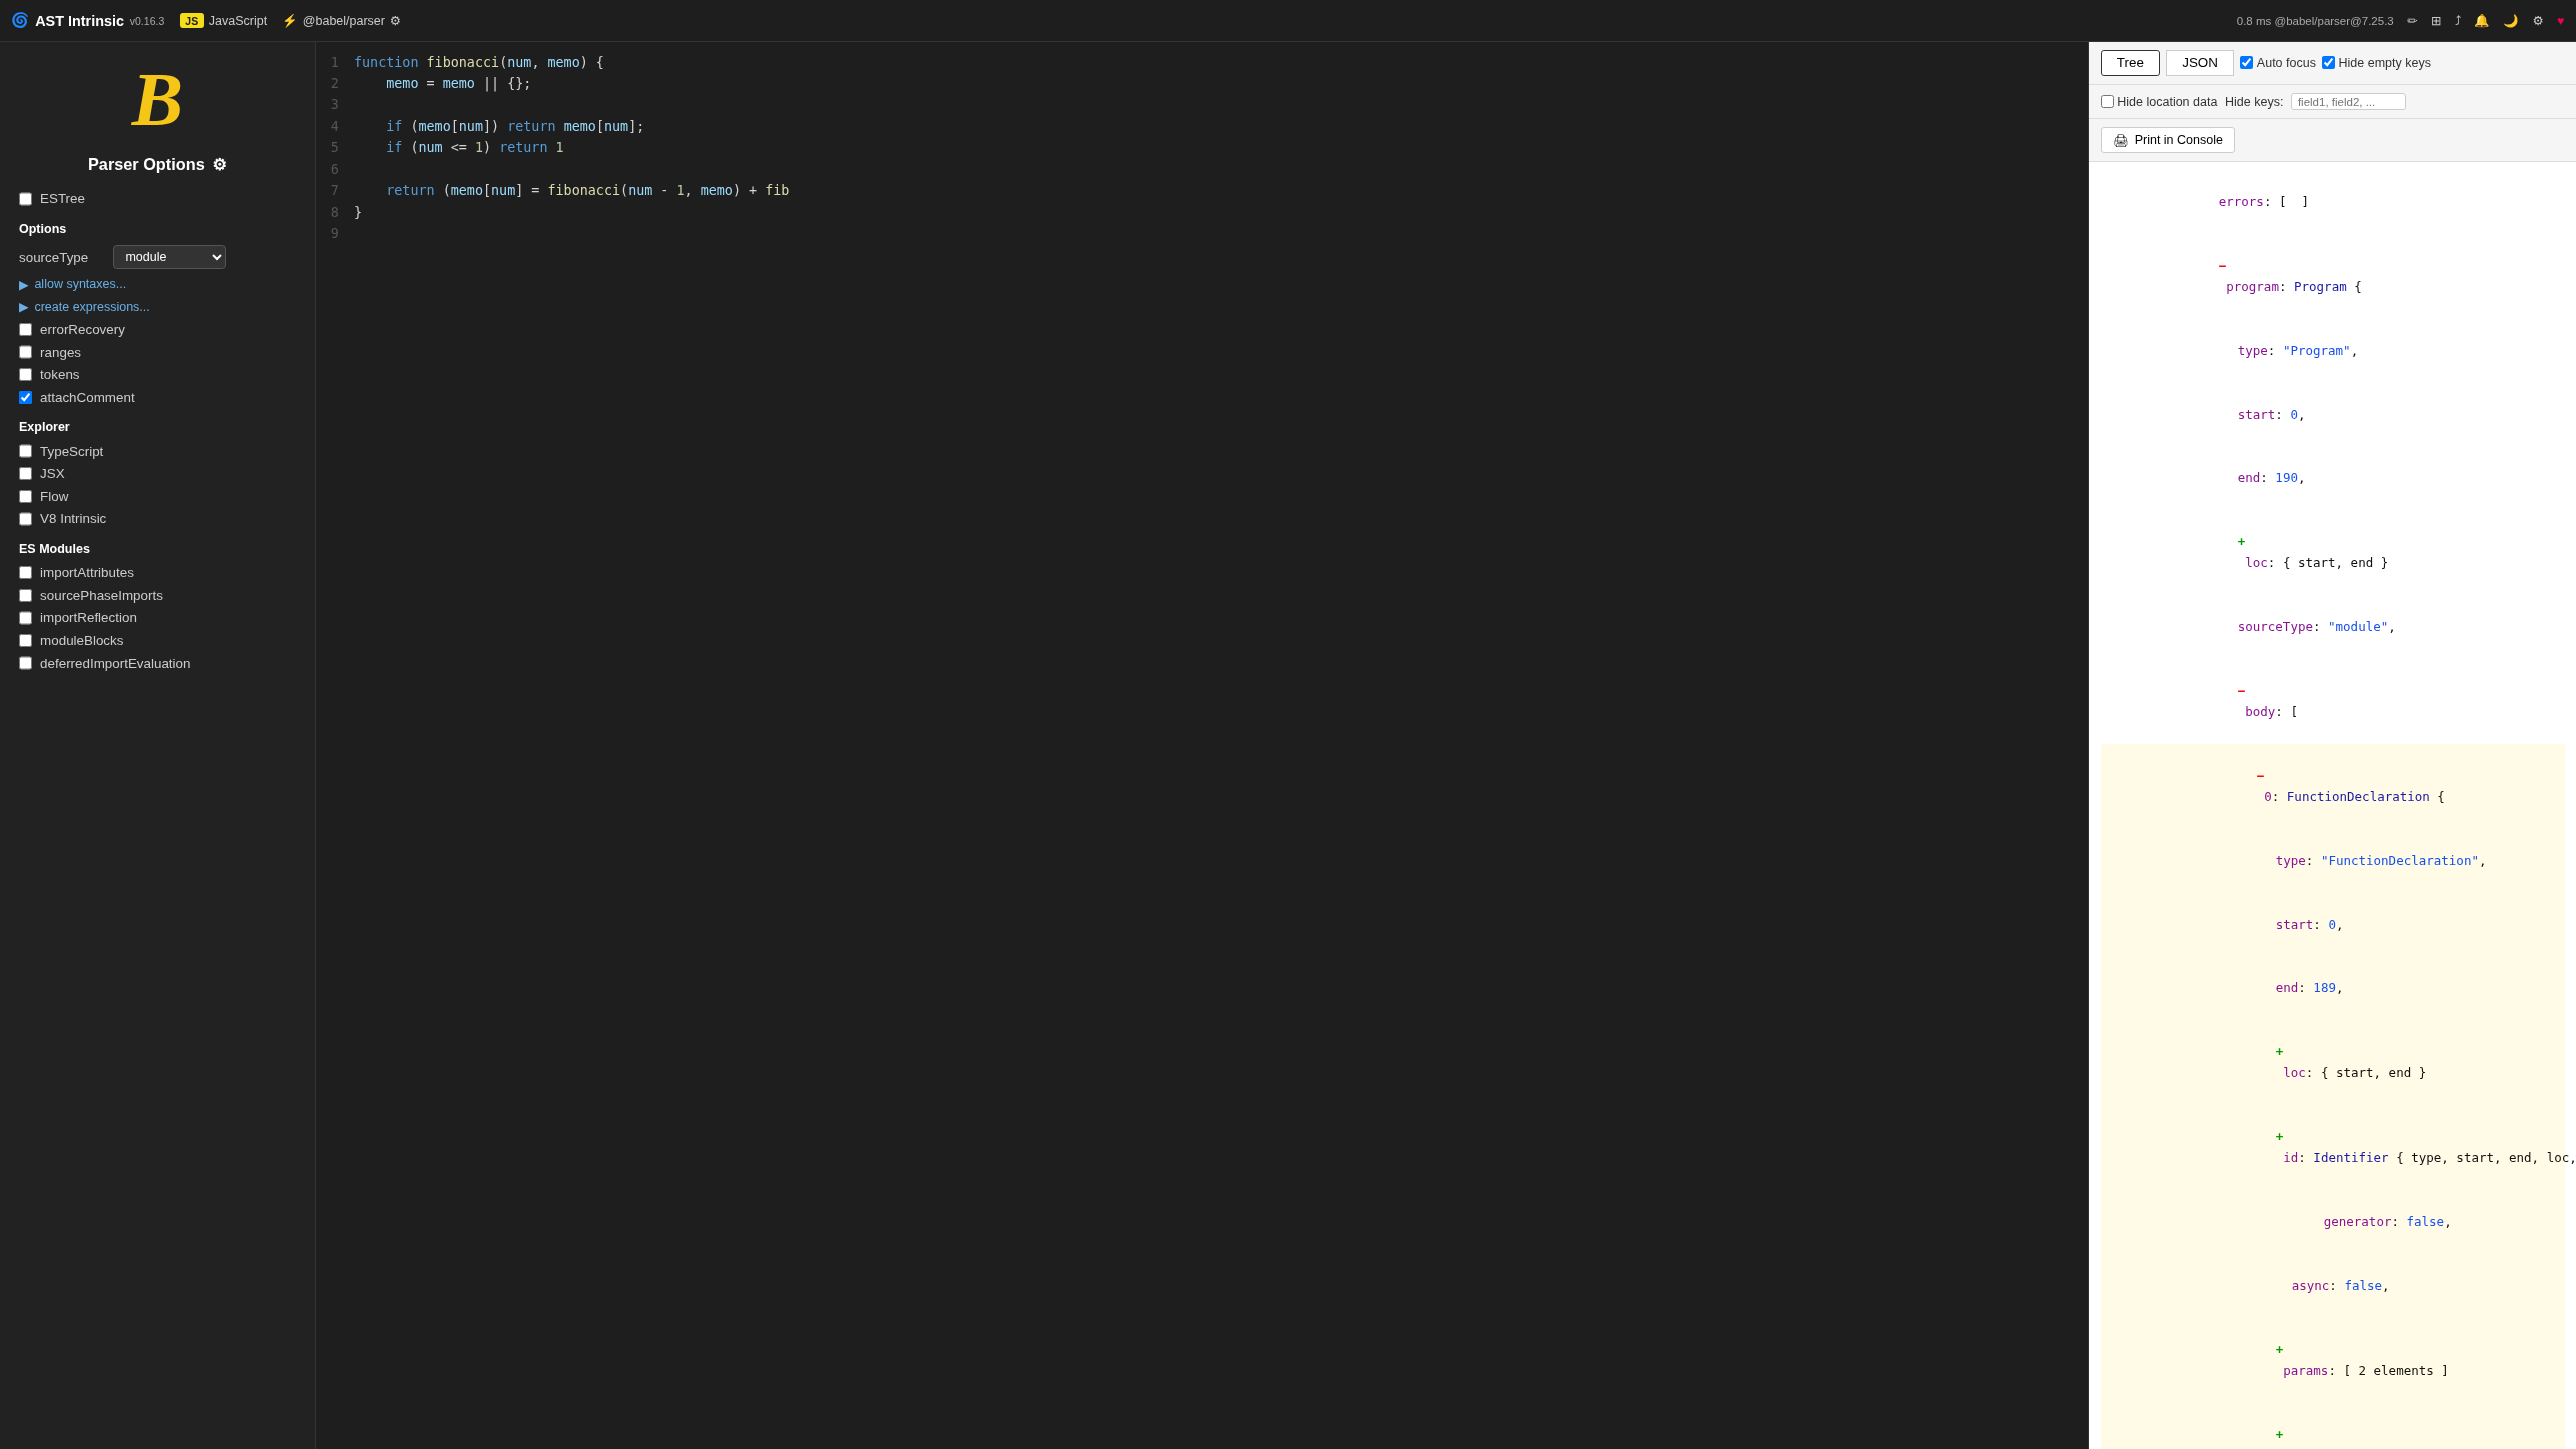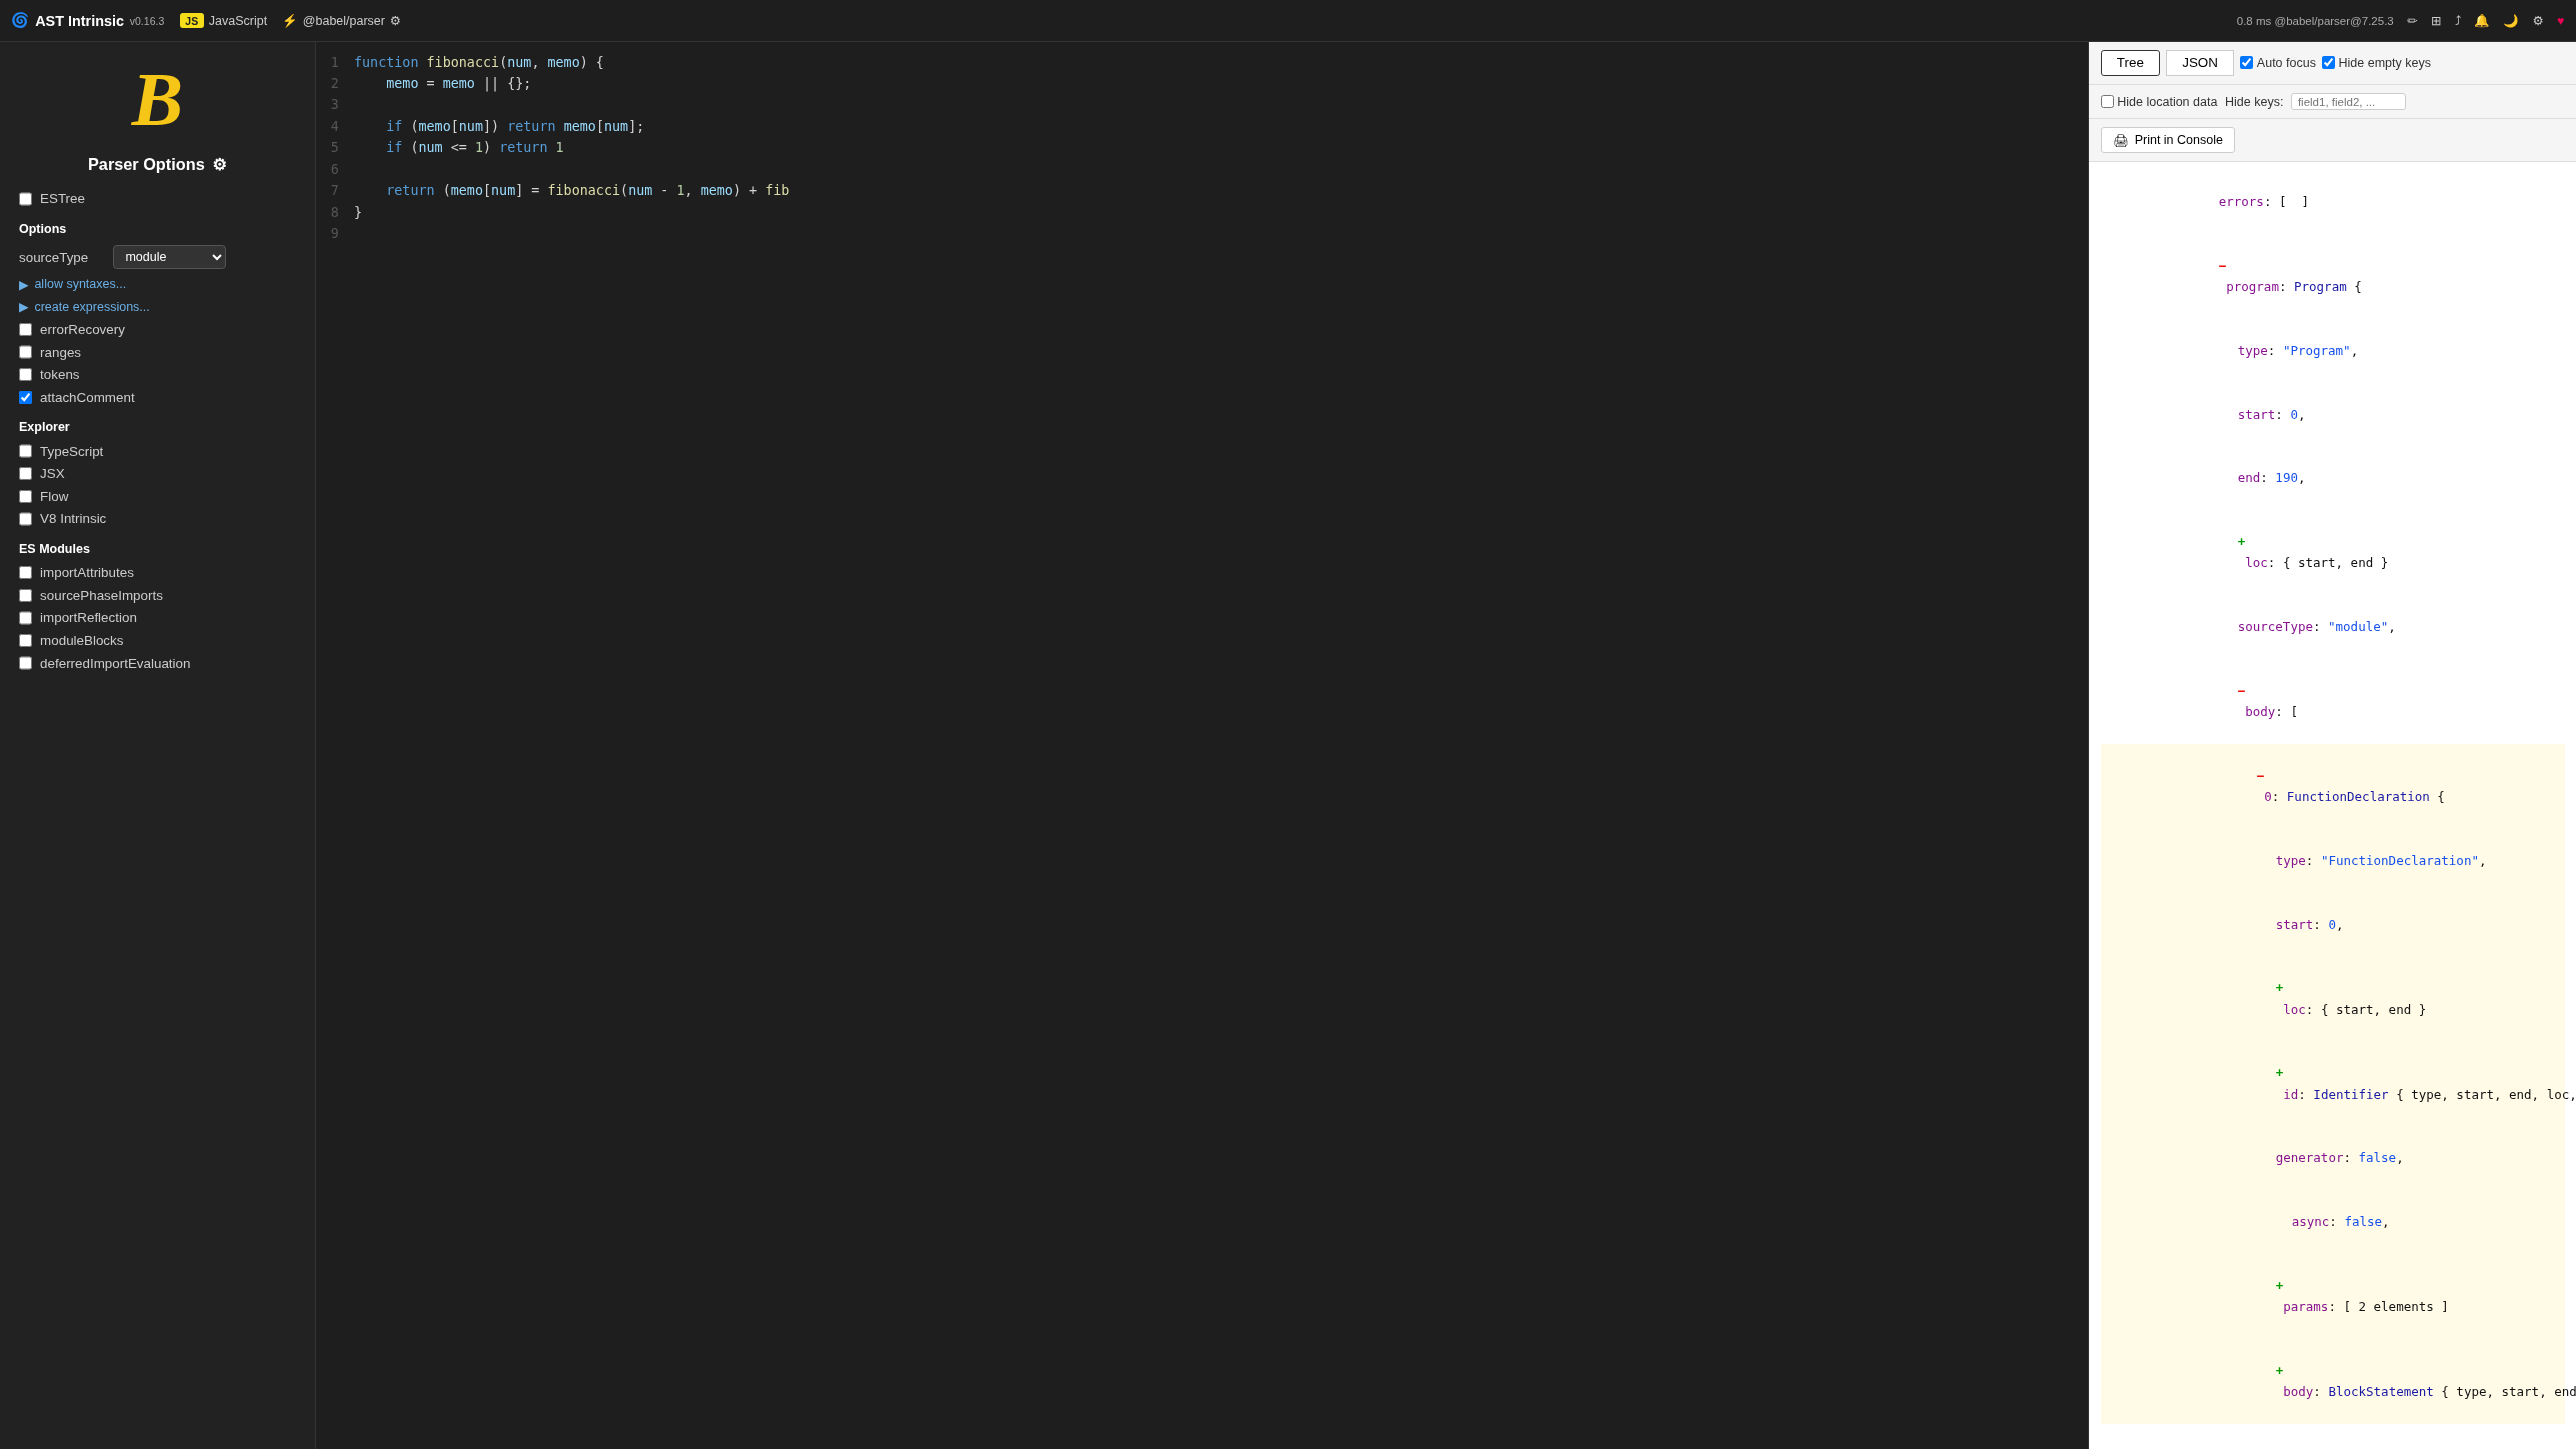--- a/index.html
+++ b/index.html
@@ -318,29 +318,32 @@
         <span class="ast-minus" style="color:#e00;">−</span>
         <span style="color:#881391;"> 0</span><span>: </span><span style="color:#1a1aa6;">FunctionDeclaration</span><span> {</span>
       </div>
       <div class="ast-line ast-highlight indent6">
         <span style="color:#881391;">type</span><span>: </span><span style="color:#1750eb;">"FunctionDeclaration"</span><span>,</span>
       </div>
       <div class="ast-line ast-highlight indent6">
         <span style="color:#881391;">start</span><span>: </span><span style="color:#1750eb;">0</span><span>,</span>
       </div>
       <div class="ast-line ast-highlight indent6">
+        <span style="color:#881391;">end</span><span>: </span><span style="color:#1750eb;">189</span><span>,</span>
+      </div>
+      <div class="ast-line ast-highlight indent6">
         <span class="ast-plus" style="color:#090;">+</span>
         <span style="color:#881391;"> loc</span><span>: { start, end }</span>
       </div>
       <div class="ast-line ast-highlight indent6">
         <span class="ast-plus" style="color:#090;">+</span>
         <span style="color:#881391;"> id</span><span>: </span><span style="color:#1a1aa6;">Identifier</span><span> { type, start, end, loc, name }</span>
       </div>
       <div class="ast-line ast-highlight indent6">
-        <span style="color:#881391;">generator</span><span>: </span><span style="color:#1750eb;">false</span><span>,</span>
+        <span style="color:#881391;margin-left:48px;">generator</span><span>: </span><span style="color:#1750eb;">false</span><span>,</span>
       </div>
       <div class="ast-line ast-highlight indent6">
         <span style="color:#881391;margin-left:16px;">async</span><span>: </span><span style="color:#1750eb;">false</span><span>,</span>
       </div>
       <div class="ast-line ast-highlight indent6">
         <span class="ast-plus" style="color:#090;">+</span>
         <span style="color:#881391;"> params</span><span>: [ 2 elements ]</span>
       </div>
       <div class="ast-line ast-highlight indent6">
         <span class="ast-plus" style="color:#090;">+</span>

